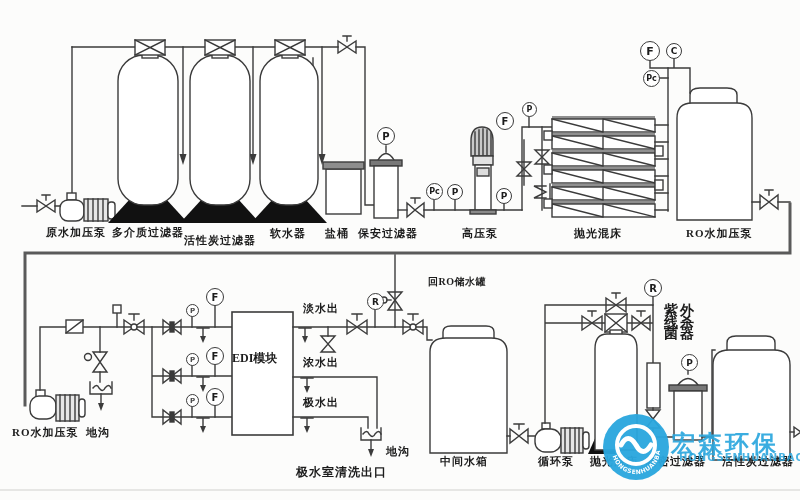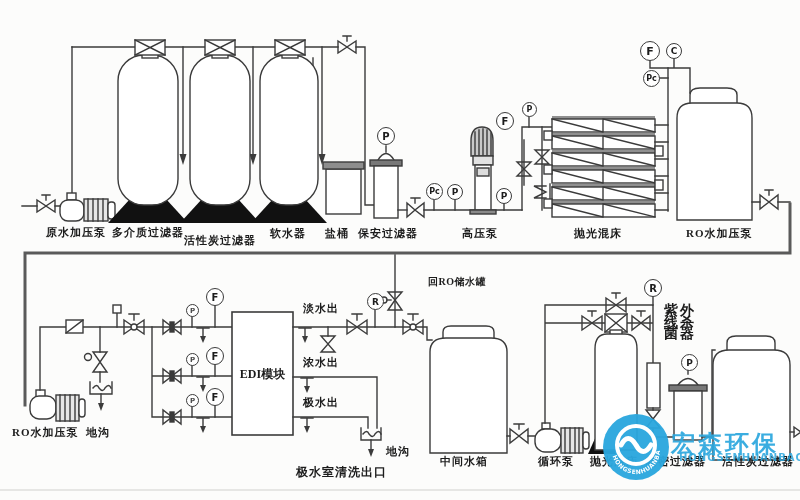--- a/index.html
+++ b/index.html
@@ -329,21 +329,21 @@
 <div class="lbl" style="left:184px;top:234px">活性炭过滤器</div>
 <div class="lbl" style="left:270px;top:227px">软水器</div>
 <div class="lbl" style="left:325px;top:227px">盐桶</div>
 <div class="lbl" style="left:358px;top:227px">保安过滤器</div>
 <div class="lbl" style="left:462px;top:227px">高压泵</div>
 <div class="lbl" style="left:574px;top:227px">抛光混床</div>
 <div class="lbl" style="left:686px;top:227px">RO水加压泵</div>
 
 <div class="lbl" style="left:12px;top:426px">RO水加压泵</div>
 <div class="lbl" style="left:86px;top:426px">地沟</div>
-<div class="lbl big" style="left:232px;top:368px;width:61px;text-align:center;letter-spacing:0">EDI模块</div>
+<div class="lbl big" style="left:232px;top:352px;width:61px;text-align:left;letter-spacing:0">EDI模块</div>
 <div class="lbl" style="left:303px;top:302px">淡水出</div>
 <div class="lbl" style="left:303px;top:356px">浓水出</div>
 <div class="lbl" style="left:303px;top:396px">极水出</div>
 <div class="lbl small" style="left:428px;top:276px">回RO储水罐</div>
 <div class="lbl" style="left:386px;top:445px">地沟</div>
 <div class="lbl big" style="left:296px;top:466px">极水室清洗出口</div>
 <div class="lbl" style="left:440px;top:455px">中间水箱</div>
 <div class="lbl" style="left:538px;top:455px">循环泵</div>
 <div class="lbl" style="left:590px;top:455px">抛光混床</div>
 <div class="lbl" style="left:646px;top:455px">精密过滤器</div>

